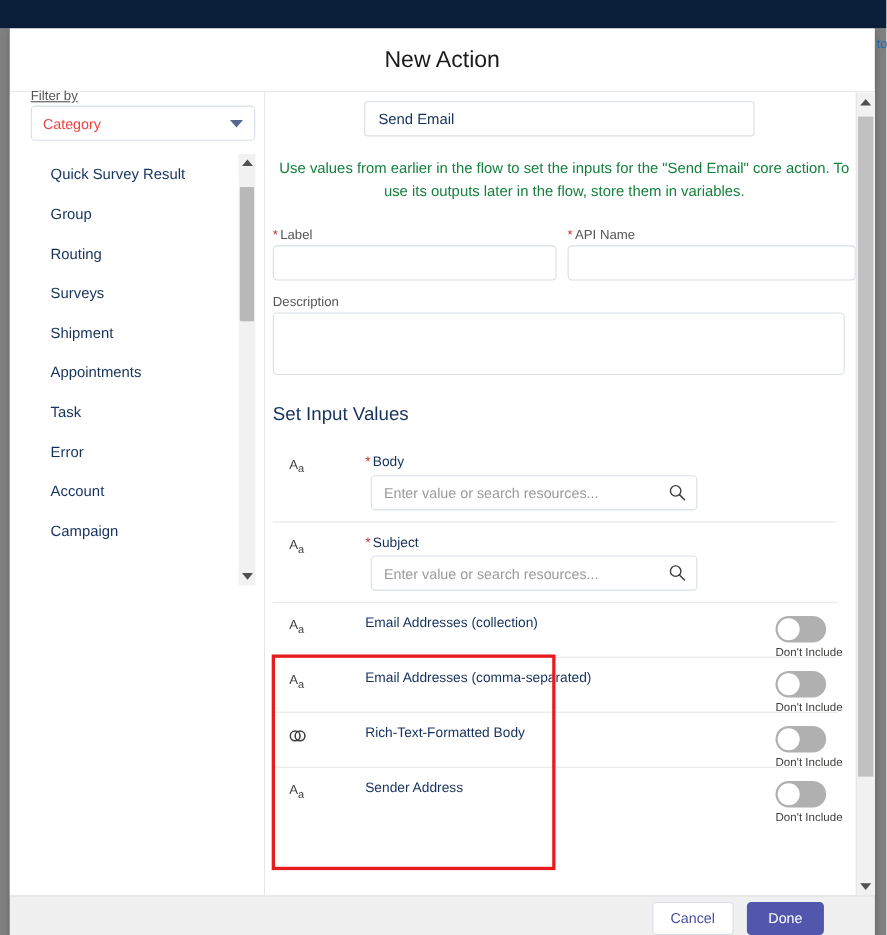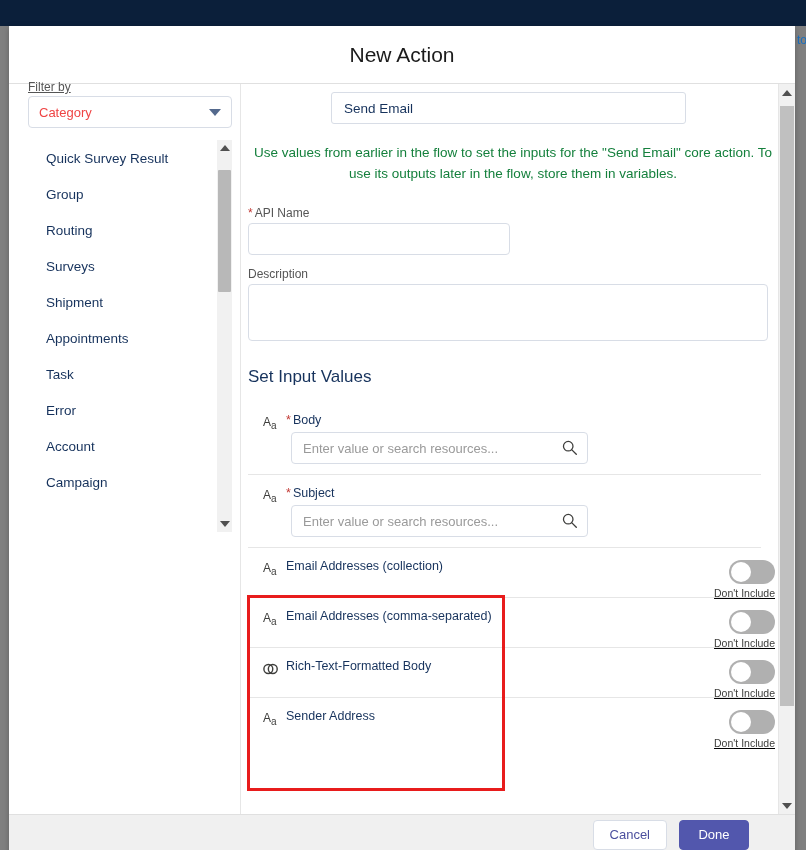--- a/index.html
+++ b/index.html
@@ -194,20 +194,21 @@
     font-size: 17px; color: #16325c; font-weight: 400;
   }
 
   
   .inputs-wrap { position: absolute; left: 7px; top: 318px; width: 513px; }
   .input-row {
     position: relative;
     display: flex; align-items: flex-start;
     padding: 11px 0 10px 0;
     min-height: 50px;
+    gap: 46px;
   }
   .input-row + .input-row { border-top: 1px solid #e6e6e6; }
   .row-type-icon {
     flex: 0 0 38px;
     font-size: 11px; color: #3e3e3c;
     padding-left: 15px; padding-top: 2px;
     user-select: none;
   }
   .row-type-icon .aa { font-size: 12px; }
   .row-type-icon .aa sub { font-size: 10px; }
@@ -227,21 +228,21 @@
     font-family: "Liberation Sans", sans-serif;
   }
   .res-input::placeholder { color: #9a9a9a; }
   .search-ico {
     position: absolute; right: 10px; top: 7px;
     width: 17px; height: 17px; pointer-events: none;
   }
   .toggle-cell {
     position: absolute; right: -14px; top: 12px;
     width: 70px;
-    display: flex; flex-direction: column; align-items: flex-end; text-decoration: underline;
+    display: flex; flex-direction: column; align-items: flex-start;
   }
   .toggle {
     width: 46px; height: 24px; border-radius: 12px;
     background: #b0b0b0; position: relative;
     cursor: pointer;
   }
   .toggle .knob {
     position: absolute; left: 2px; top: 2px;
     width: 20px; height: 20px; border-radius: 50%;
     background: #ffffff;
@@ -382,20 +383,24 @@
 
       <div class="main-panel">
 
         <div class="action-combo">
           <span>Send Email</span>
         </div>
 
         <div class="helptext">Use values from earlier in the flow to set the inputs for the "Send Email" core action. To use its outputs later in the flow, store them in variables.</div>
 
         <div class="field-row">
+          <div class="field label-fld">
+            <span class="fld-label"><span class="req">*</span><span>Label</span></span>
+            <input class="txt-input" type="text" value="" style="">
+          </div>
           <div class="field api-fld">
             <span class="fld-label"><span class="req">*</span><span>API Name</span></span>
             <input class="txt-input" type="text" value="" style="">
           </div>
         </div>
 
         <div class="desc-block">
           <span class="fld-label">Description</span>
           <textarea class="desc-area" style=""></textarea>
         </div>

